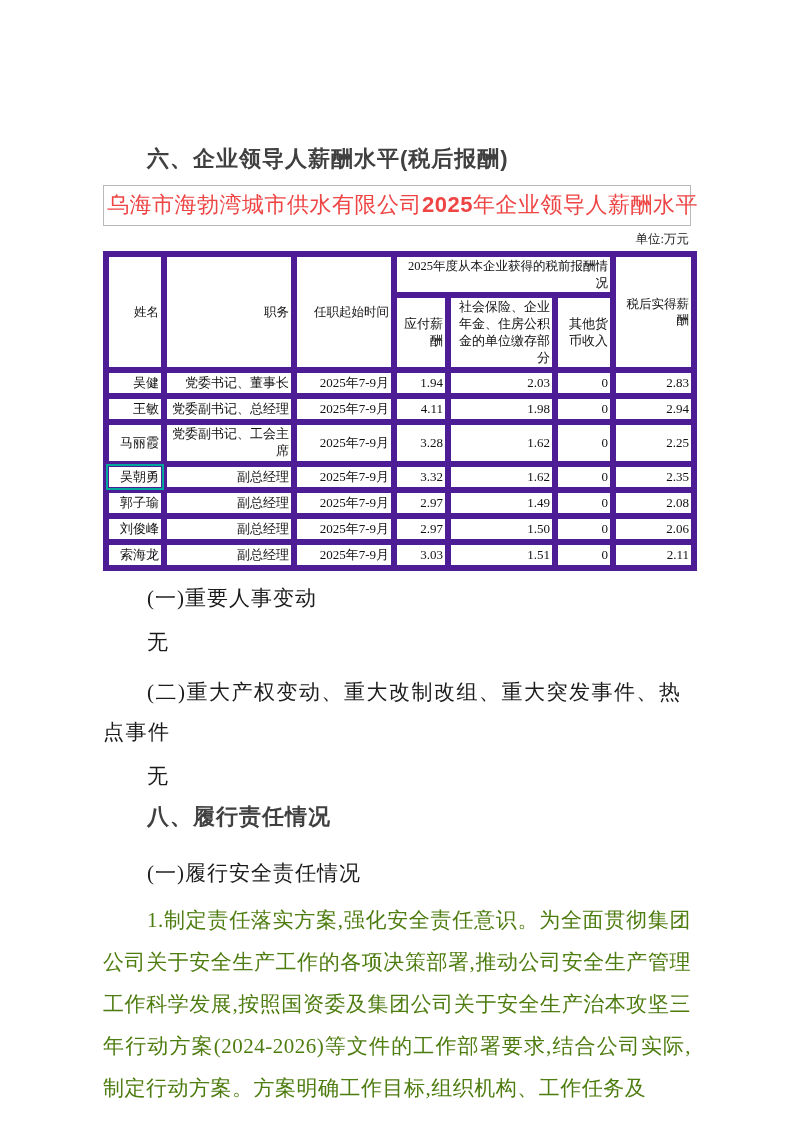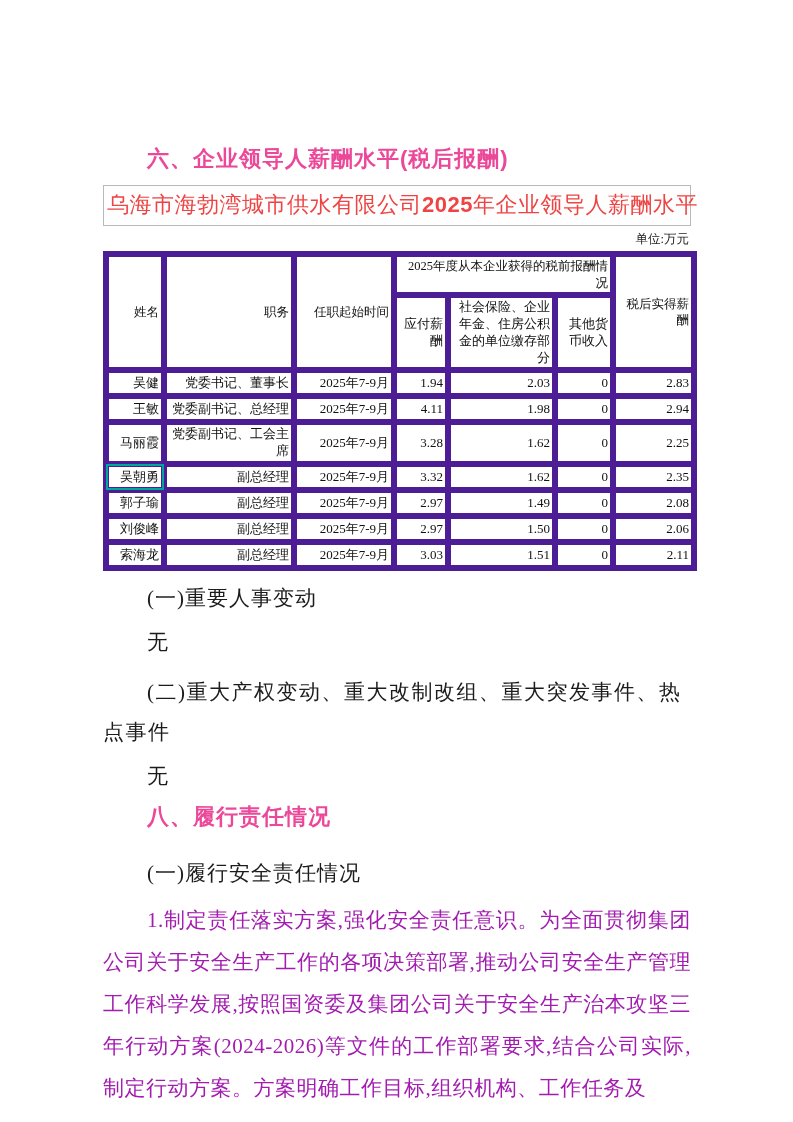--- a/index.html
+++ b/index.html
@@ -1,21 +1,21 @@
 <!DOCTYPE html>
 <html><head>
 <meta charset="utf-8">
 <style>
   html,body{margin:0;padding:0;background:#ffffff;}
   .page{position:relative;width:793px;height:1122px;background:#ffffff;overflow:hidden;
         font-family:"Liberation Serif","DejaVu Serif",serif;color:#1c1c1c;}
   .content{position:absolute;left:103px;top:146px;width:588px;}
 
   .sec-head{font-family:"Liberation Sans","DejaVu Sans",sans-serif;font-weight:700;
-            font-size:22px;color:#ec4899;letter-spacing:1px;line-height:1.2;margin:0 0 0 44px;}
+            font-size:22px;color:#404040;letter-spacing:1px;line-height:1.2;margin:0 0 0 44px;}
   #head-salary{margin-bottom:13px;}
   #head-major{margin-top:16px;}
   #head-resp{margin-top:14px;}
 
   .tbl-title{border:1px solid #b9b9b9;background:#fefefe;font-size:22px;color:#ef4444;
              padding:4px 2px 5px 3px;white-space:nowrap;letter-spacing:0.5px;}
   .tbl-title .yr{font-family:"Liberation Sans","DejaVu Sans",sans-serif;font-weight:700;}
   .unit{text-align:right;font-size:12.5px;color:#222;margin:5px 2px 3px 0;}
 
   table.sal{width:100%;border-collapse:collapse;table-layout:fixed;color:#111;}
@@ -31,21 +31,21 @@
   td.selected{outline:2px solid #00a89b;outline-offset:-2px;}
 
   .kai{font-size:21px;color:#1c1c1c;letter-spacing:1px;line-height:1.3;margin:0;}
   #sub1{margin:14px 0 12px 44px;}
   #none1{margin:16px 0 0 44px;}
   #sub2{margin:17px 0 0 0;text-indent:44px;line-height:1.9;letter-spacing:1.5px;}
   #none2{margin:10px 0 0 44px;}
   #sub3{margin:30px 0 0 44px;}
 
   .body-para{font-size:21px;line-height:2.0;text-align:justify;text-indent:44px;
-             letter-spacing:0.5px;margin:11px 0 0 0;color:#a21caf;}
+             letter-spacing:0.5px;margin:11px 0 0 0;color:#4d7c0f;}
 </style>
 </head>
 <body>
 
 <div class="page">
   <div class="content">
 
     <h2 class="sec-head" id="head-salary">六、企业领导人薪酬水平(税后报酬)</h2>
 
     <div>

